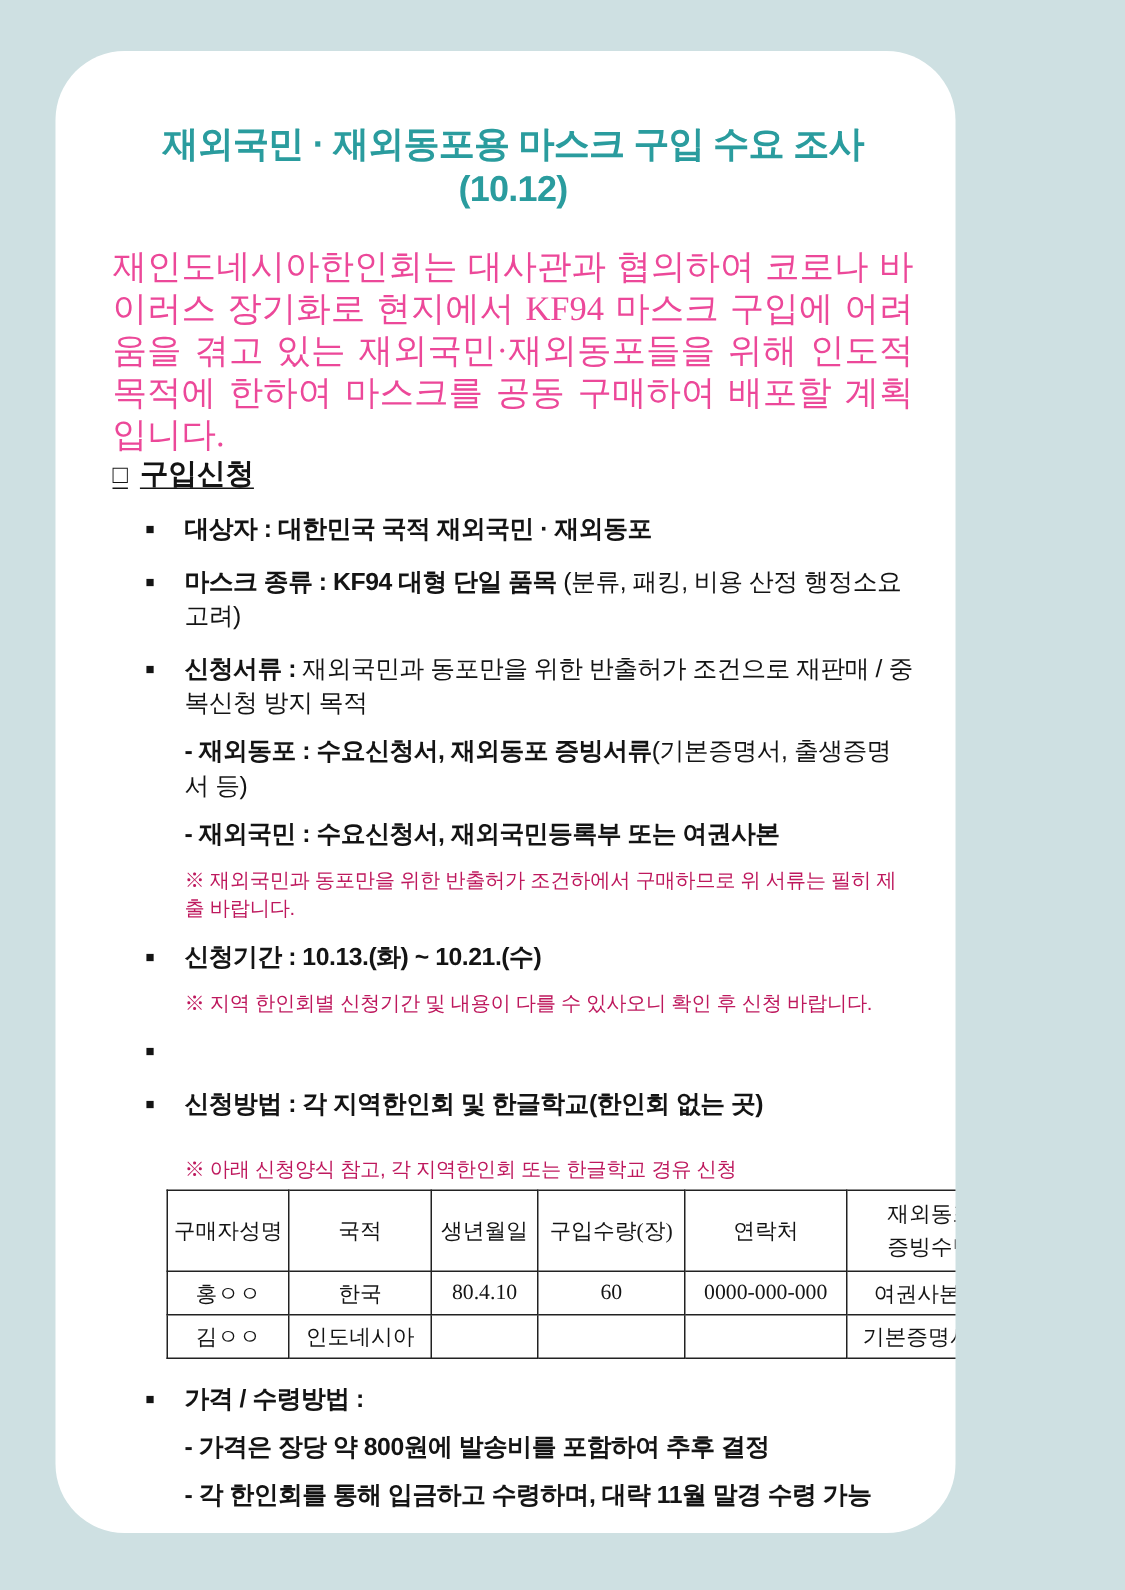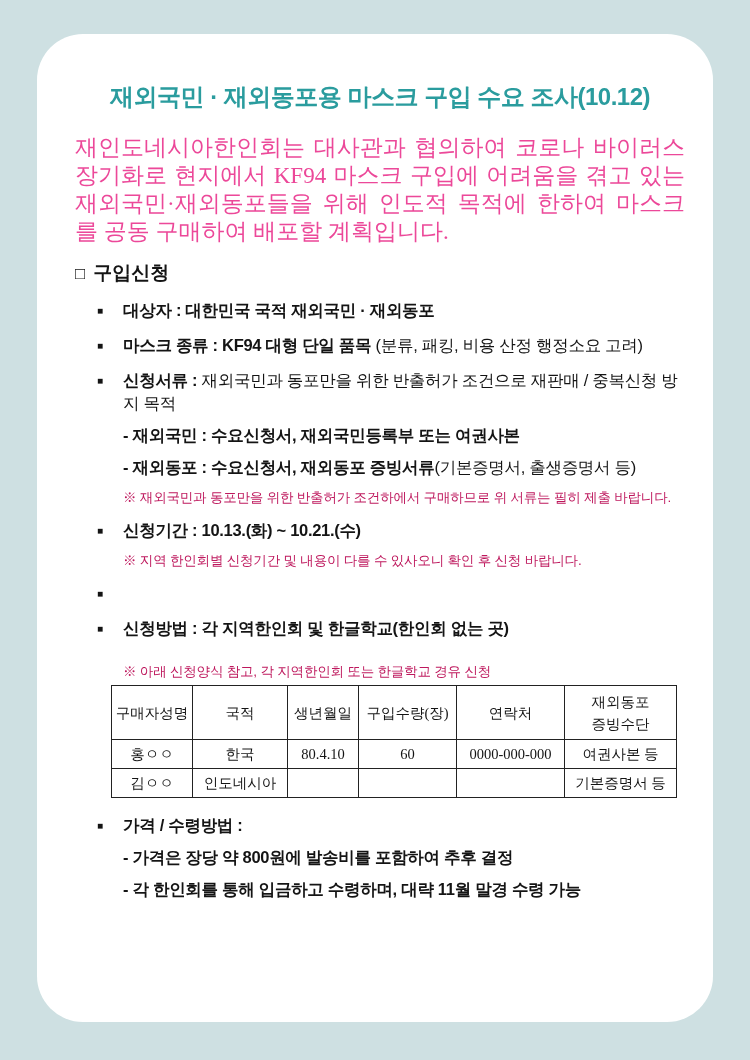--- a/index.html
+++ b/index.html
@@ -7,21 +7,21 @@
   body {
     background:#cee0e2;
     font-family:"Liberation Sans", sans-serif;
     position:relative;
     overflow:hidden;
     color:#141414;
   }
   .card {
     position:absolute;
     left:37px; top:34px;
-    width:676px; height:988px;
+    width:600px; height:988px;
     background:#ffffff;
     border-radius:46px;
     padding:36px 28px 0 38px;
     overflow:hidden;
   }
   .doc-title {
     margin-top:12px;
     text-align:center;
     font-size:24px;
     line-height:30px;
@@ -33,24 +33,24 @@
   .para {
     margin-top:22px;
     font-family:"Liberation Serif", serif;
     font-size:23px;
     line-height:28px;
     text-align:justify;
     color:#ec4899;
   }
   .para + .para { margin-top:16px; }
   .section-title {
-    margin-top:14px;
     font-size:19px;
     line-height:26px;
     font-weight:bold;
+    text-decoration:underline;
     text-underline-offset:3px;
     display:inline-block;
   }
   .section-title .sq { font-size:17px; margin-right:8px; }
   .bullet-item {
     display:flex;
     margin-top:12px;
     padding-left:22px;
     font-size:16.5px;
     line-height:23px;
@@ -125,22 +125,22 @@
   <div class="bullet-item">
     <span class="bullet">■</span>
     <span class="txt"><b>마스크 종류 : KF94 대형 단일 품목</b><span class="reg"> (분류, 패킹, 비용 산정 행정소요 고려)</span></span>
   </div>
 
   <div class="bullet-item">
     <span class="bullet">■</span>
     <span class="txt"><b>신청서류 : </b><span class="reg">재외국민과 동포만을 위한 반출허가 조건으로 재판매 / 중복신청 방지 목적</span></span>
   </div>
 
+  <div class="sub-item"><b>- 재외동포 : 수요신청서, 재외동포 증빙서류</b><span class="reg">(기본증명서, 출생증명서 등)</span></div>
   <div class="sub-item"><b>- 재외국민 : 수요신청서, 재외국민등록부 또는 여권사본</b><span class="reg"></span></div>
-  <div class="sub-item"><b>- 재외동포 : 수요신청서, 재외동포 증빙서류</b><span class="reg">(기본증명서, 출생증명서 등)</span></div>
 
   <div class="note">※ 재외국민과 동포만을 위한 반출허가 조건하에서 구매하므로 위 서류는 필히 제출 바랍니다.</div>
 
   <div class="bullet-item">
     <span class="bullet">■</span>
     <span class="txt"><b>신청기간 : 10.13.(화) ~ 10.21.(수)</b><span class="reg"></span></span>
   </div>
 
   <div class="note">※ 지역 한인회별 신청기간 및 내용이 다를 수 있사오니 확인 후 신청 바랍니다.</div>
 

